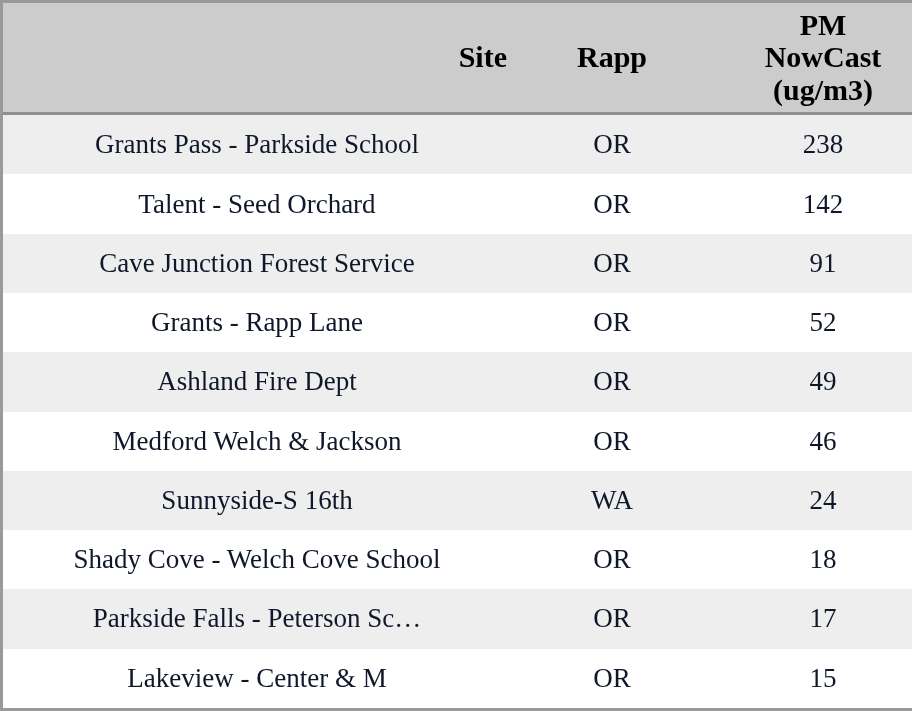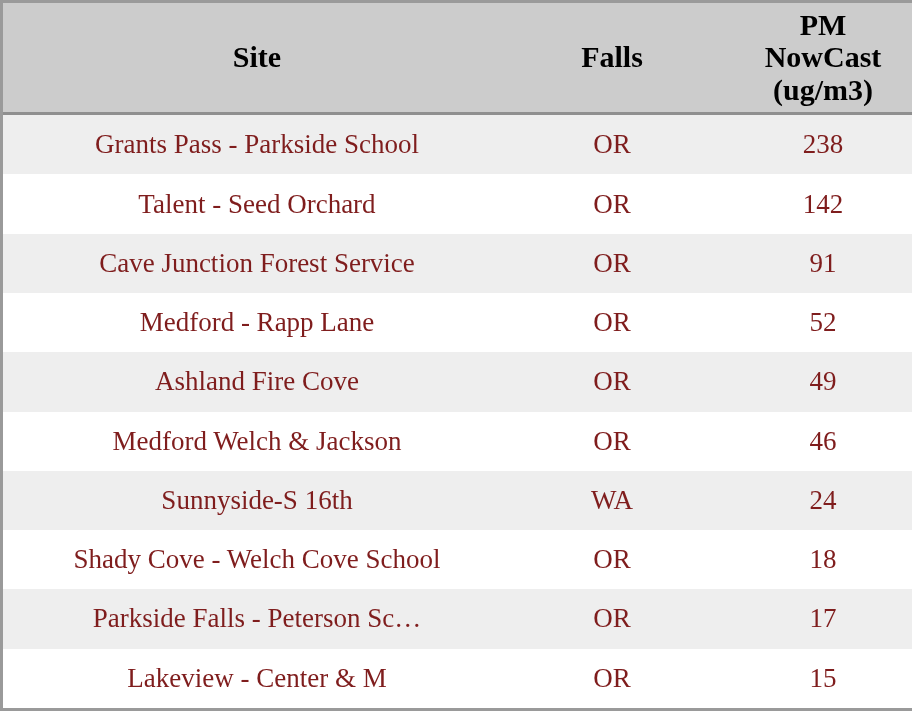--- a/index.html
+++ b/index.html
@@ -33,47 +33,47 @@
     background: #cccccc;
     border-bottom: 3px solid #8f8f8f;
     font-weight: bold;
     font-size: 30px;
     color: #000000;
     text-align: center;
     vertical-align: middle;
     padding: 6px 4px;
     line-height: 1.08;
   }
-  th.col-site { width: 500px; }
+  th.col-site { width: 500px; text-align: right; }
   th.col-state { width: 194px; }
   th.col-pm { width: 212px; }
   th.col-pm .pm-line { display: block; }
   tbody td {
     font-size: 27px;
-    color: #7f1d1d;
+    color: #0f172a;
     text-align: center;
     vertical-align: middle;
     padding: 0 6px;
     height: 58px;
     white-space: nowrap;
     overflow: hidden;
     text-overflow: ellipsis;
   }
   tbody tr.odd { background: #eeeeee; }
   tbody tr.even { background: #ffffff; }
 </style>
 </head>
 <body>
 
 <div class="table-frame">
   <table class="aqi-table">
     <thead>
       <tr>
         <th class="col-site">Site</th>
-        <th class="col-state">Falls</th>
+        <th class="col-state">Rapp</th>
         <th class="col-pm">
           <span class="pm-line">PM</span>
           <span class="pm-line">NowCast</span>
           <span class="pm-line">(ug/m3)</span>
         </th>
       </tr>
     </thead>
     <tbody>
       <tr class="odd">
         <td>Grants Pass - Parkside School</td>
@@ -84,26 +84,26 @@
         <td>Talent - Seed Orchard</td>
         <td>OR</td>
         <td>142</td>
       </tr>
       <tr class="odd">
         <td>Cave Junction Forest Service</td>
         <td>OR</td>
         <td>91</td>
       </tr>
       <tr class="even">
-        <td>Medford - Rapp Lane</td>
+        <td>Grants - Rapp Lane</td>
         <td>OR</td>
         <td>52</td>
       </tr>
       <tr class="odd">
-        <td>Ashland Fire Cove</td>
+        <td>Ashland Fire Dept</td>
         <td>OR</td>
         <td>49</td>
       </tr>
       <tr class="even">
         <td>Medford Welch &amp; Jackson</td>
         <td>OR</td>
         <td>46</td>
       </tr>
       <tr class="odd">
         <td>Sunnyside-S 16th</td>

